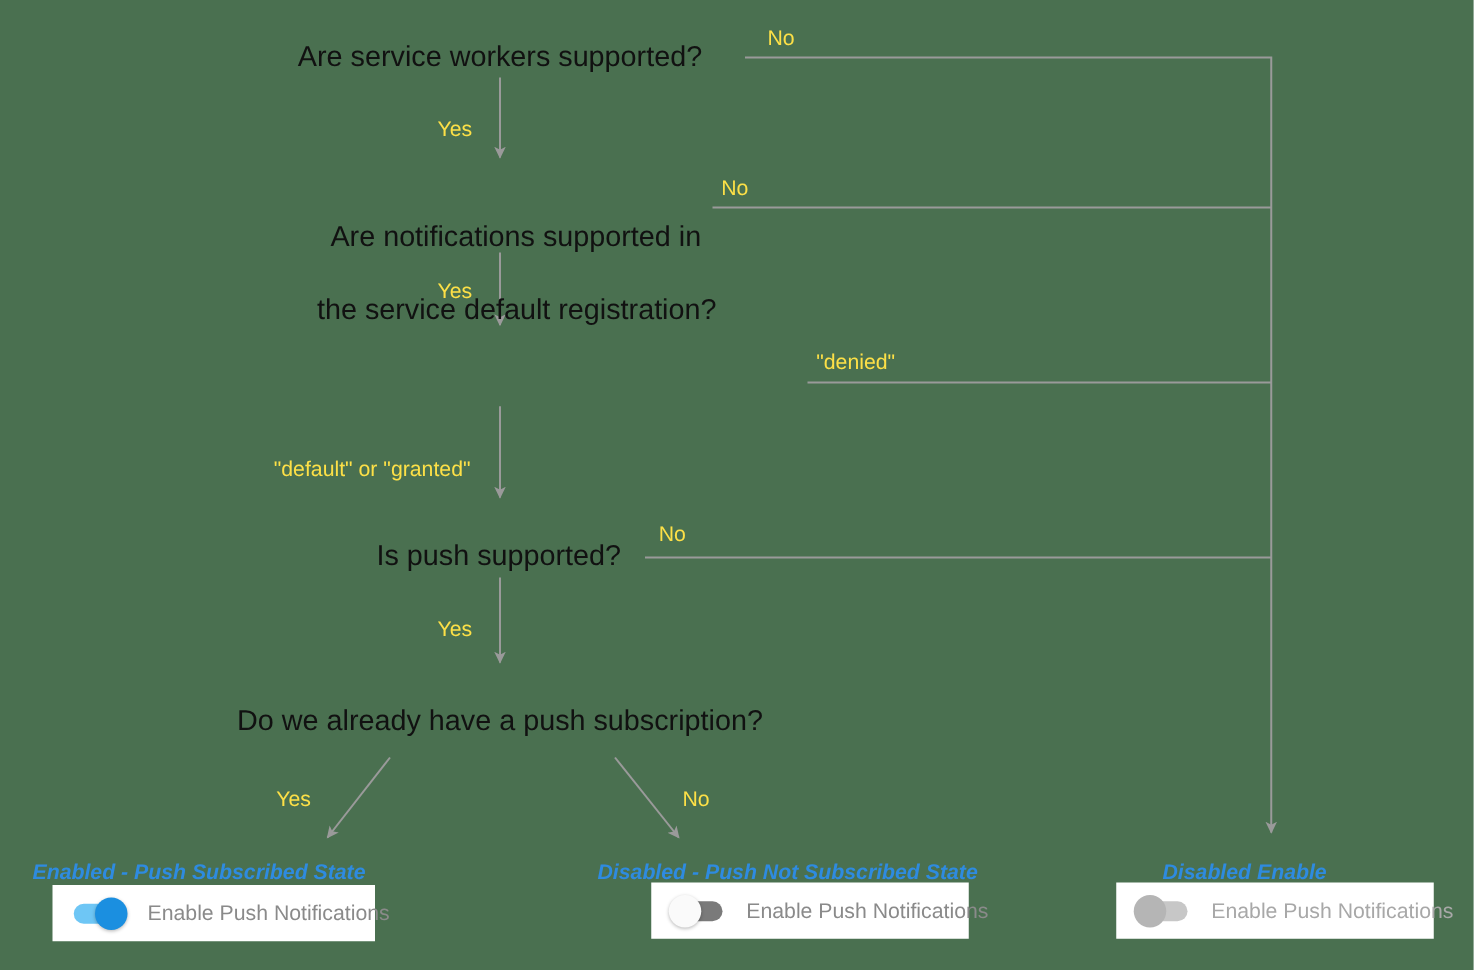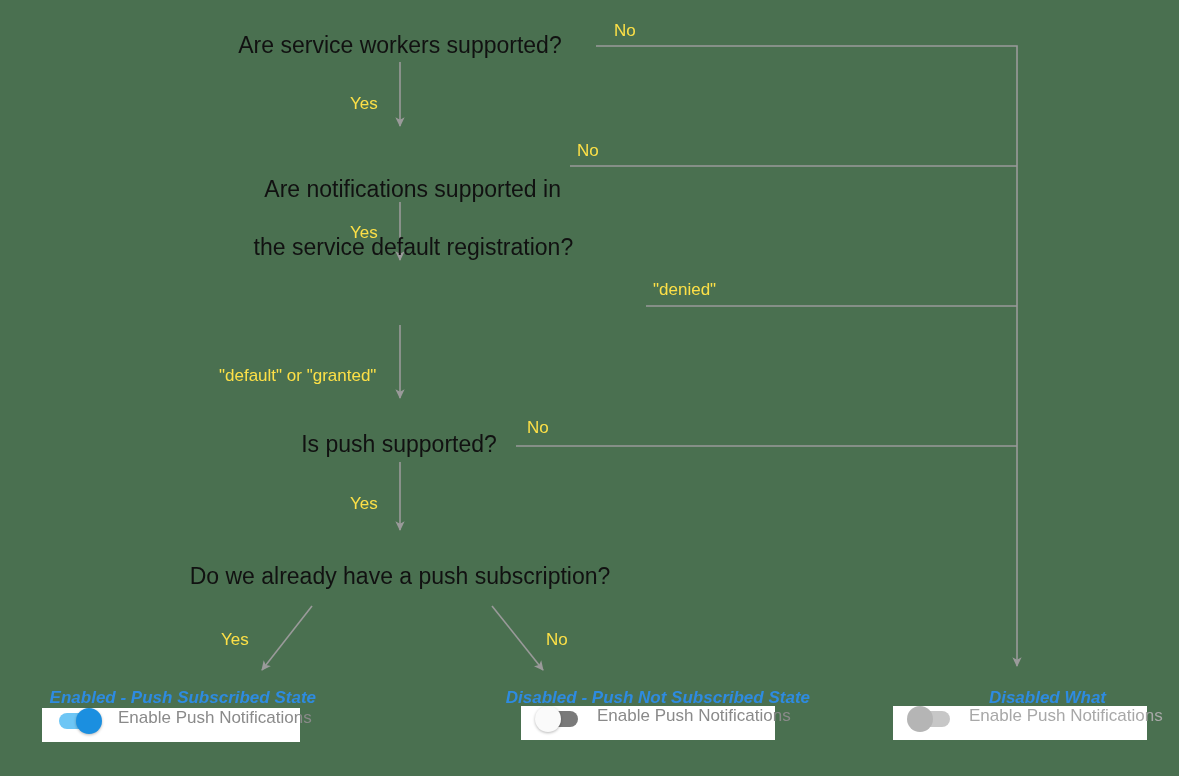--- a/index.html
+++ b/index.html
@@ -42,30 +42,30 @@
     white-space: pre;
   }
   .state-label {
     position: absolute;
     color: #2e8be0;
     font-family: "Liberation Sans", sans-serif;
     font-style: italic;
     font-weight: 700;
     font-size: 17px;
     white-space: pre;
-    text-align: right;
+    text-align: left;
   }
   .toggle-card {
     position: absolute;
     background: #ffffff;
     display: flex;
-    align-items: flex-start;
+    align-items: center;
     box-sizing: border-box;
     padding: 0 18px 0 14px;
-    height: 34px;
+    height: 45px;
   }
   .toggle-switch {
     position: relative;
     width: 48px;
     height: 26px;
     flex: 0 0 auto;
     margin-right: 14px;
   }
   .toggle-track {
     position: absolute;
@@ -166,21 +166,21 @@
   <div class="state-label" style="left:478px; top:688px; width:332px;">Disabled - Push Not Subscribed State</div>
 
   <div class="toggle-card" style="left:521px; top:706px; width:254px;">
     <div class="toggle-switch sw-off">
       <div class="toggle-track"></div>
       <div class="toggle-knob"></div>
     </div>
     <div class="toggle-label">Enable Push Notifications</div>
   </div>
 
-  <div class="state-label" style="left:930px; top:688px; width:176px;">Disabled What</div>
+  <div class="state-label" style="left:930px; top:688px; width:176px;">Disabled Enable</div>
 
   <div class="toggle-card" style="left:893px; top:706px; width:254px;">
     <div class="toggle-switch sw-disabled">
       <div class="toggle-track"></div>
       <div class="toggle-knob"></div>
     </div>
     <div class="toggle-label dim">Enable Push Notifications</div>
   </div>
 
 </div>

